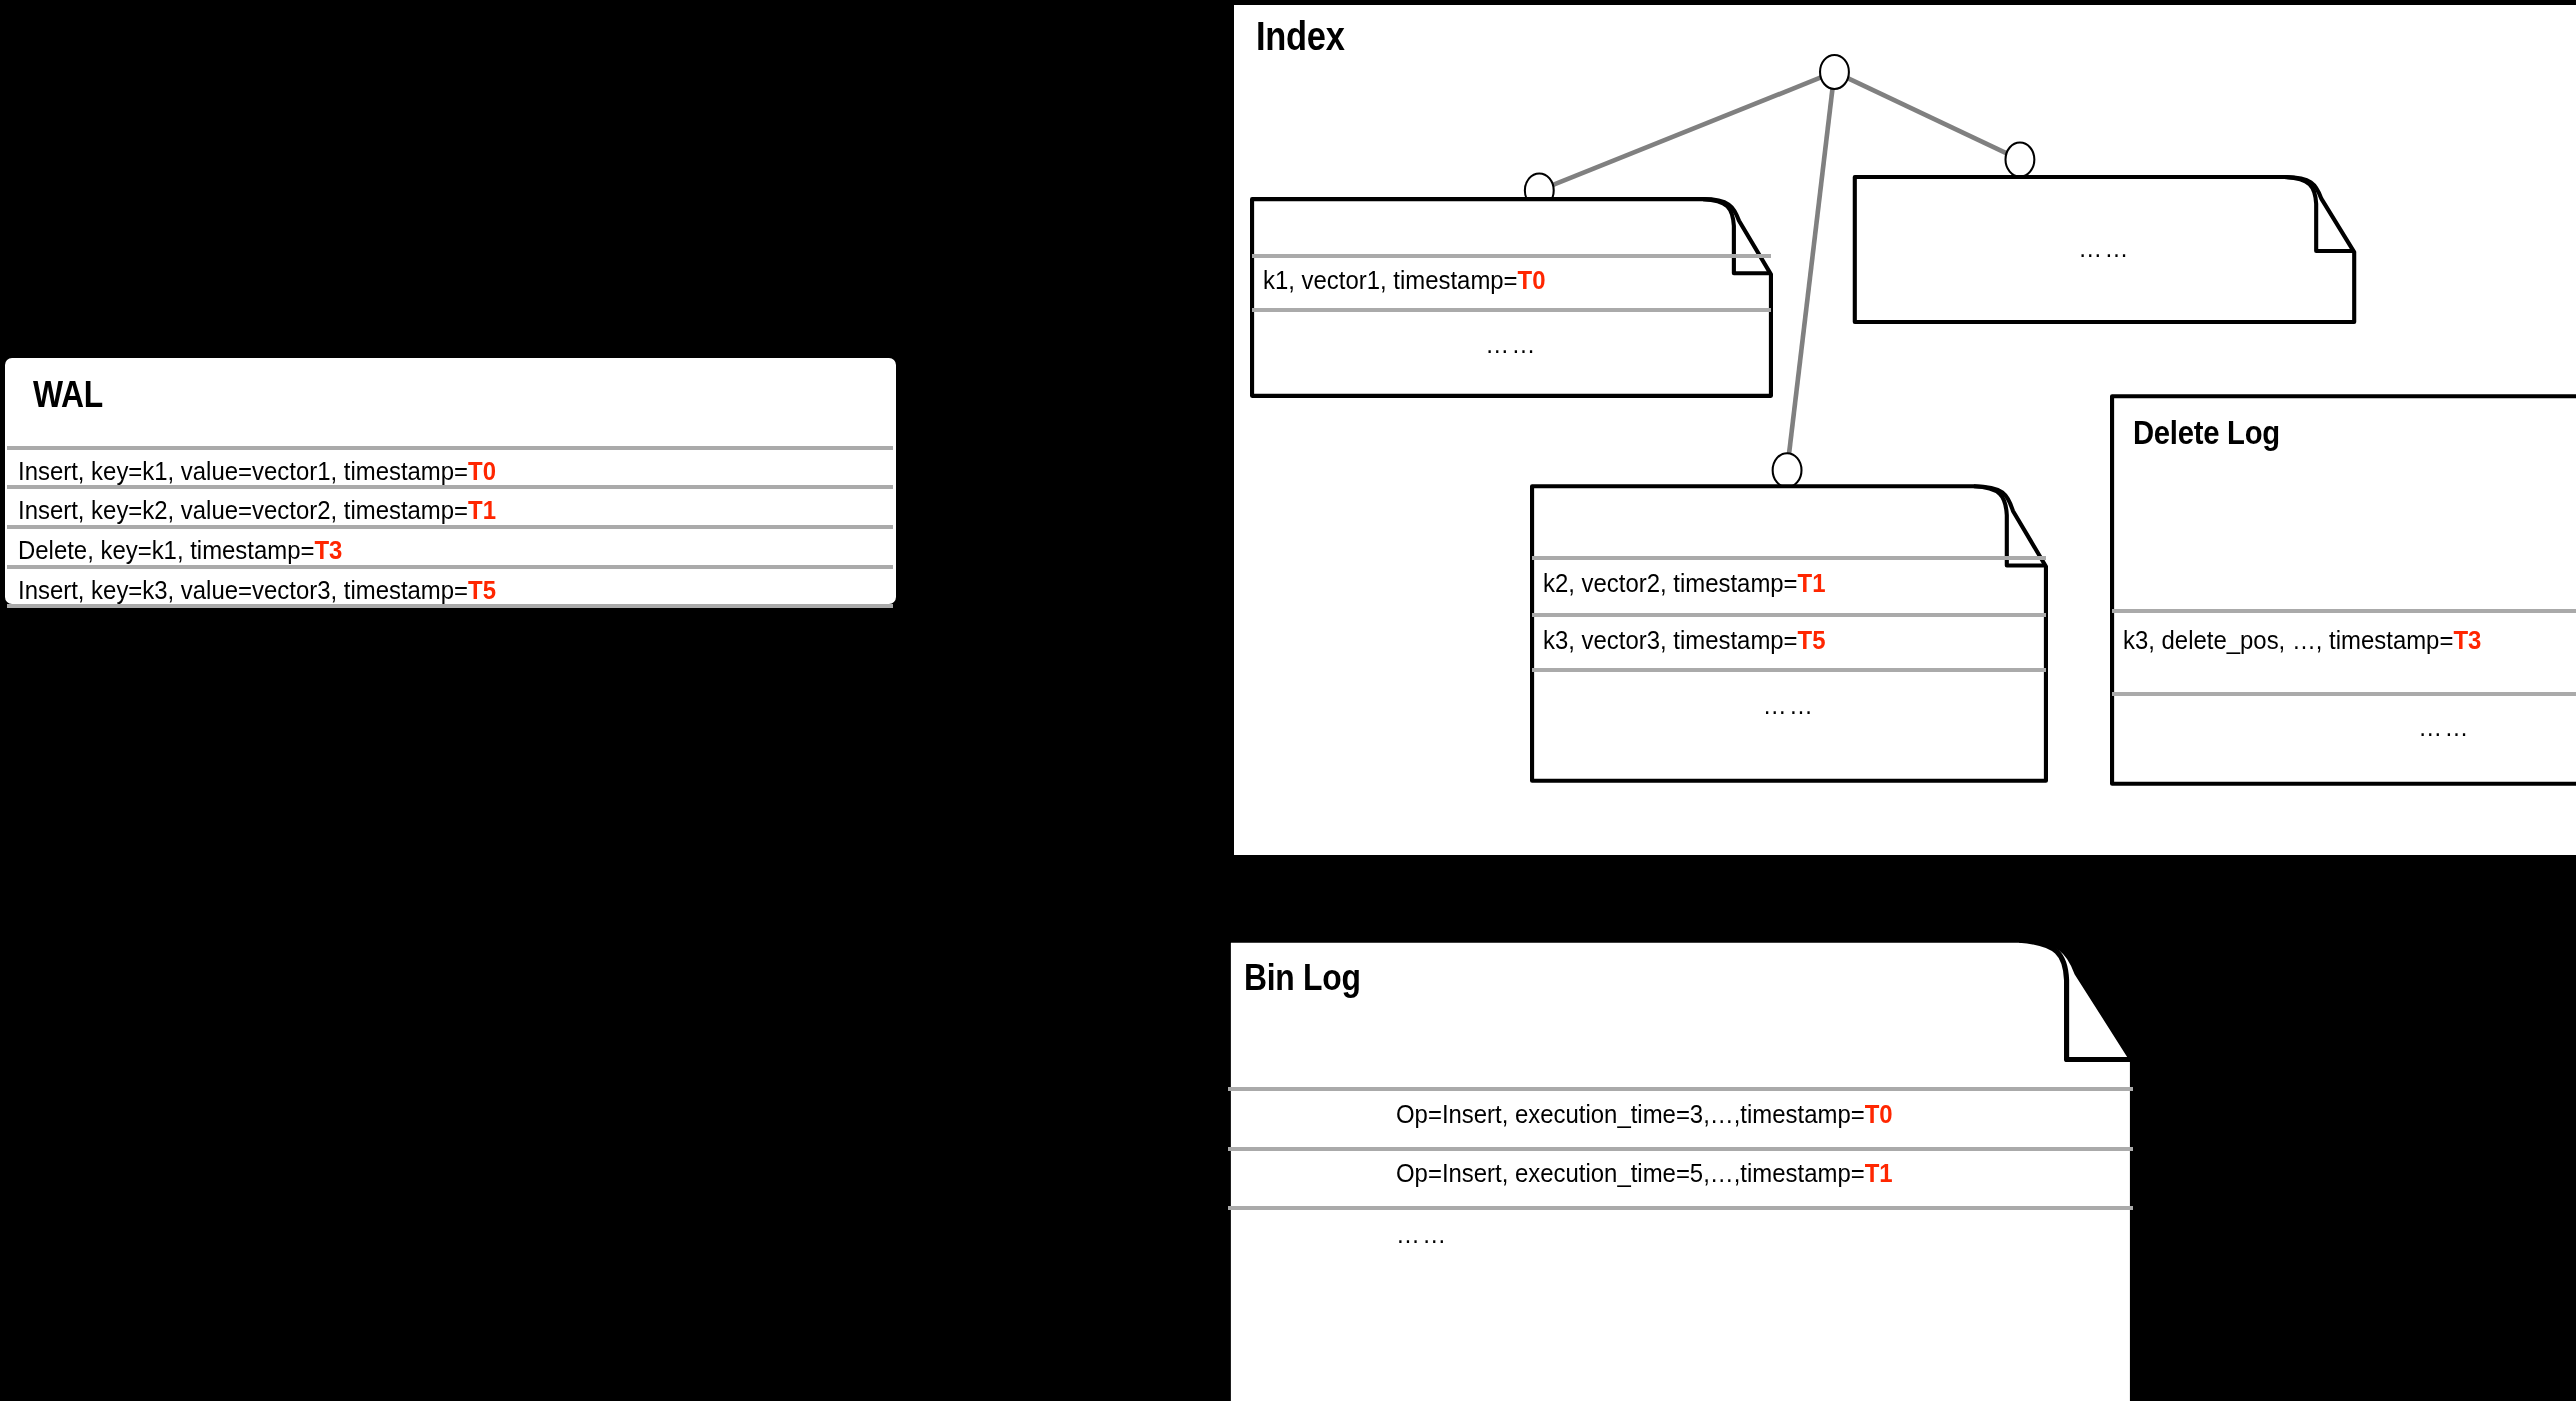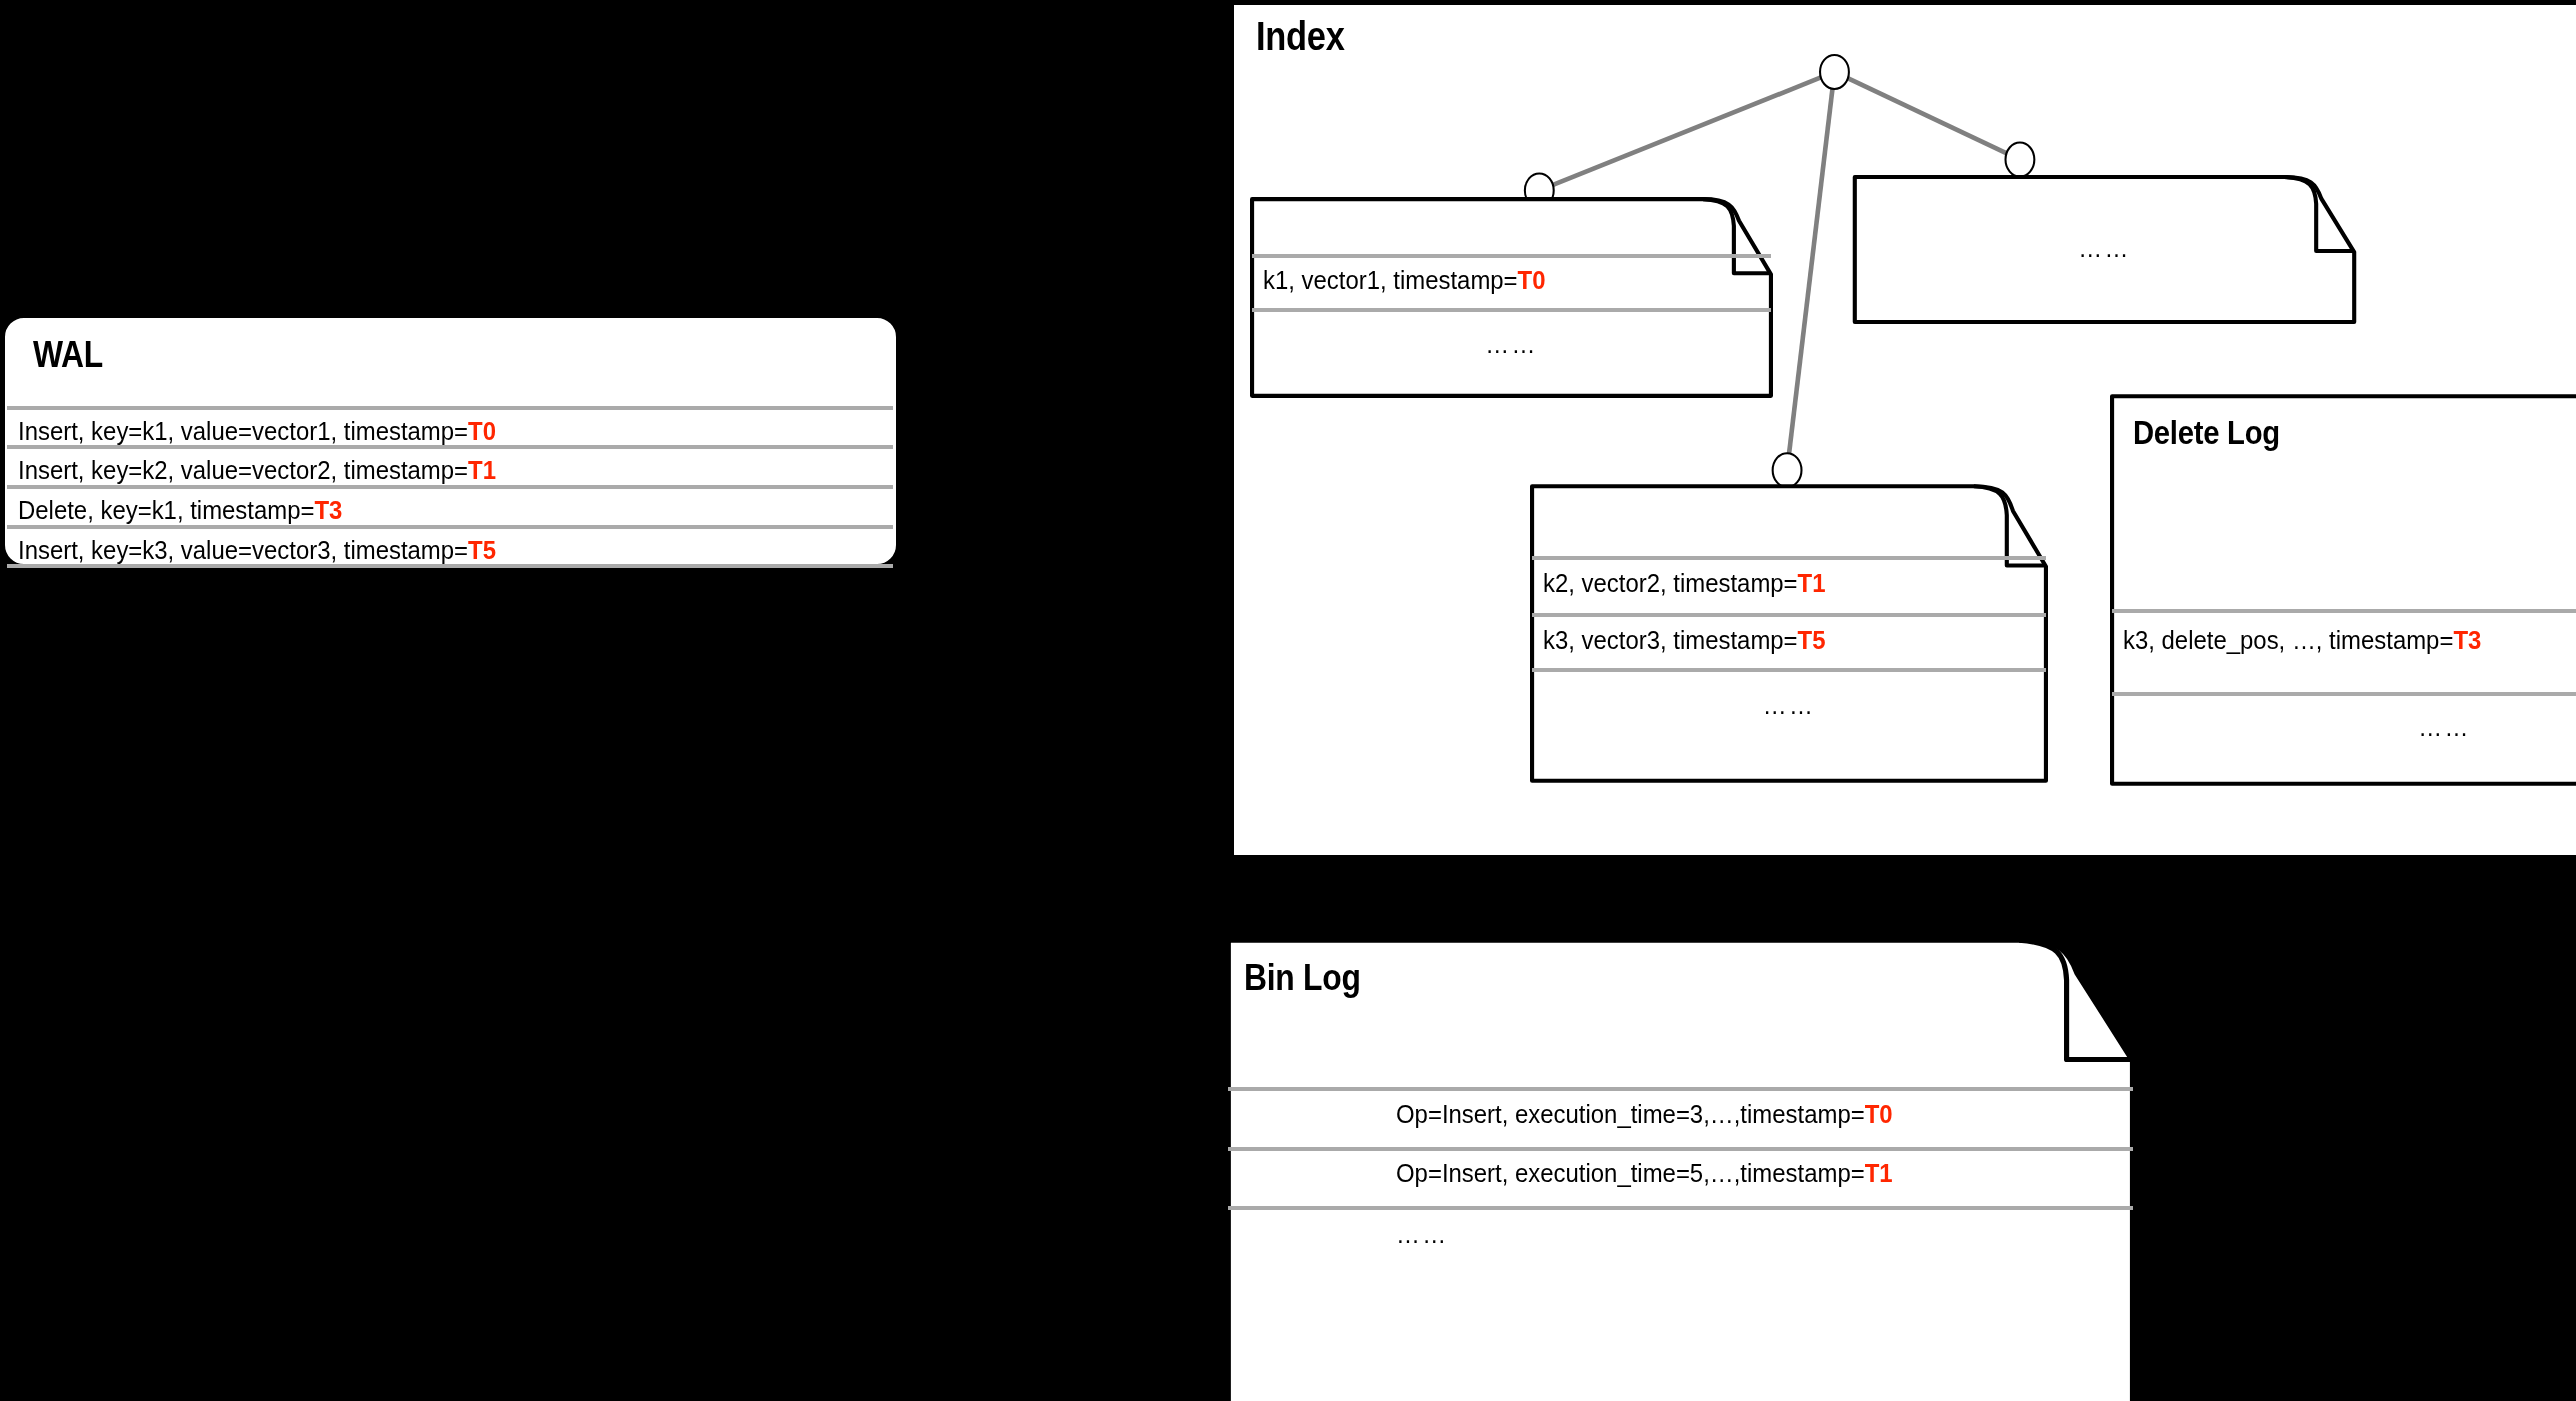--- a/index.html
+++ b/index.html
@@ -6,21 +6,21 @@
   html,body{margin:0;padding:0;background:#000;}
   #canvas{
     position:relative;
     width:2817px;height:1402px;
     background:#000000;
     overflow:hidden;
     font-family:"Liberation Sans","DejaVu Sans",sans-serif;
   }
   
   .card{position:absolute;background:#ffffff;box-sizing:border-box;}
-  .card.rounded{border-radius:19px;border:2.6px solid #ffffff;}
+  .card.rounded{border-radius:7px;border:2.6px solid #ffffff;margin-top:40px;}
 
   
   .card-title{
     position:absolute;
     font-weight:bold;
     color:#000;
     letter-spacing:-0.3px;
     white-space:nowrap;
     transform:scaleX(0.86);
     transform-origin:left center;

